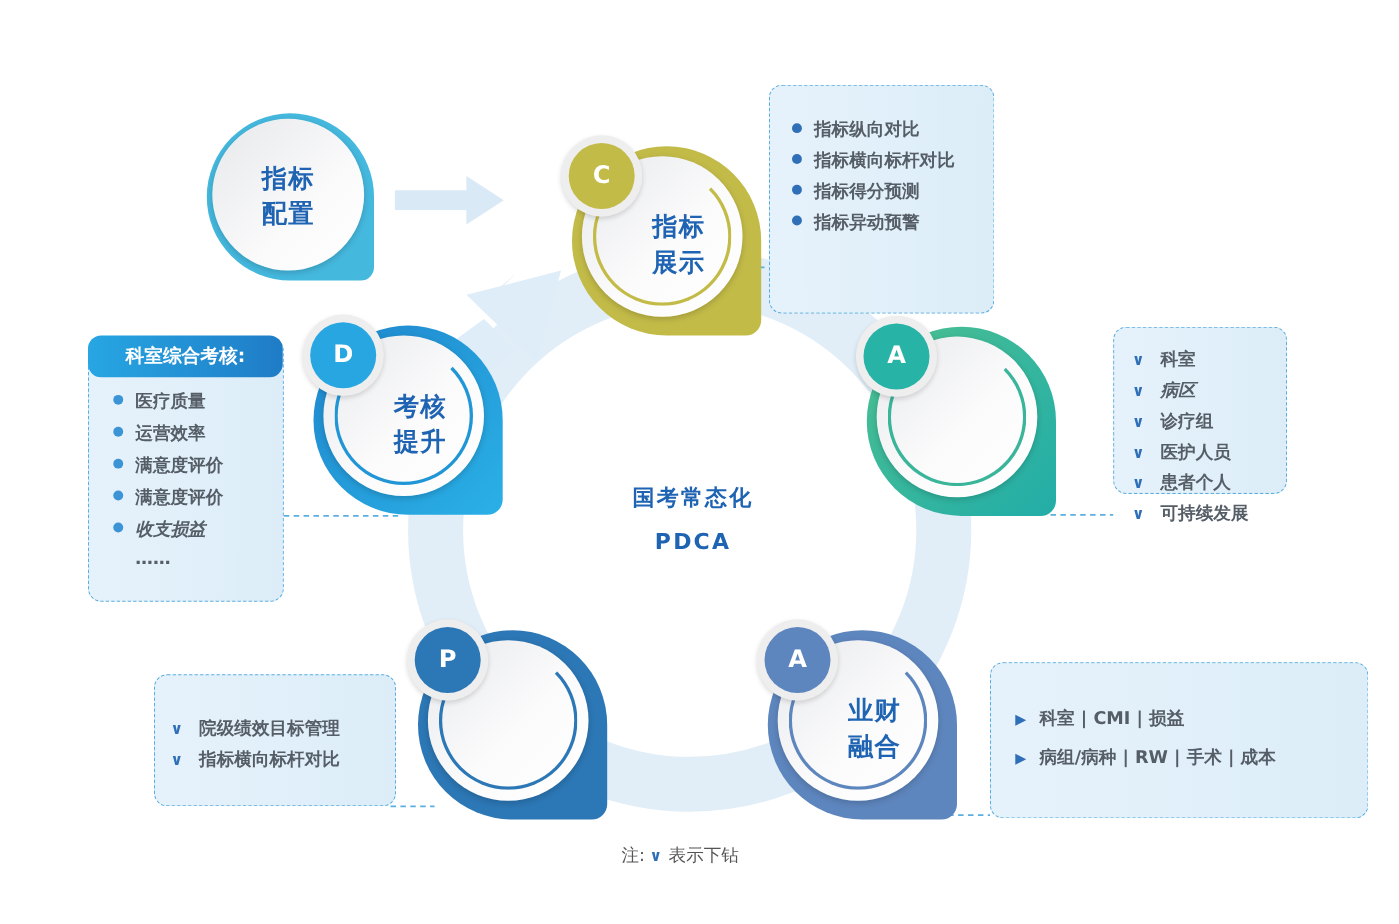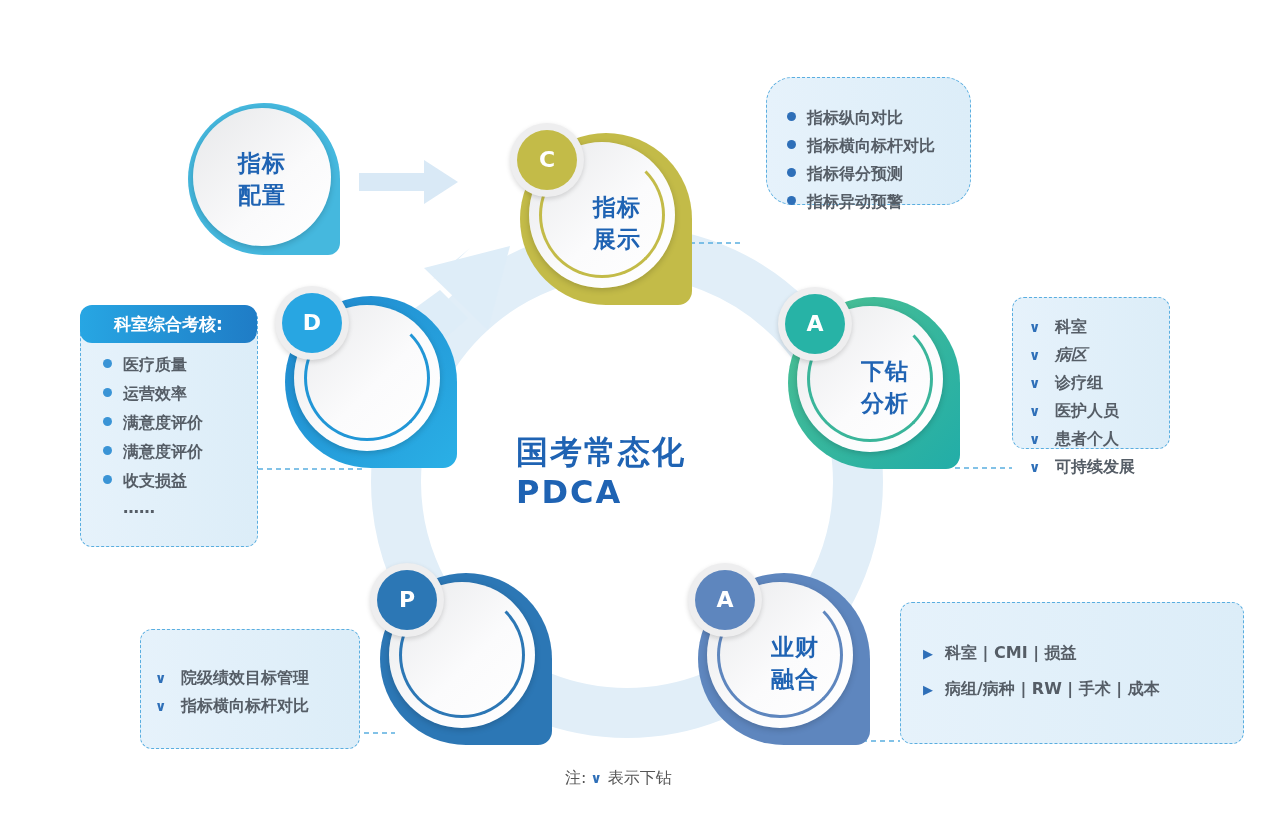--- a/index.html
+++ b/index.html
@@ -57,22 +57,22 @@
   .dot.light { background: #3a94d6; }
   .chev { display: inline-block; width: 16px; color: #2e6fb8; margin-right: 10px; font-size: 14px; font-weight: bold; }
   .tri { display: inline-block; color: #2e6fb8; margin-right: 12px; font-size: 13px; }
 
   .boxhead {
     position: absolute; left: 80px; top: 305px; width: 177px; height: 38px; border-radius: 12px 12px 12px 12px;
     background: linear-gradient(90deg, #27a6e3 0%, #1f7cc6 100%);
     color: #fff; font-weight: bold; font-size: 17px; line-height: 38px; text-align: center;
   }
 
-  .center-title { position: absolute; left: 516px; top: 432px; width: 200px; text-align: left;
-    color: #1f63b3; font-weight: bold; font-size: 32px; line-height: 40px; letter-spacing: 2px; }
+  .center-title { position: absolute; left: 530px; top: 432px; width: 200px; text-align: center;
+    color: #1f63b3; font-weight: bold; font-size: 20px; line-height: 40px; letter-spacing: 2px; }
 
   .note { position: absolute; left: 565px; top: 768px; font-size: 16px; color: #555; white-space: nowrap; }
   .note .chev { margin: 0 6px 0 4px; width: auto; }
 </style>
 </head>
 <body>
 
 <svg class="bg" width="1272" height="840">
   <circle cx="627" cy="482" r="231" fill="none" stroke="#e1eef8" stroke-width="50"></circle>
 
@@ -109,24 +109,20 @@
   </div>
   <div class="badge">
     <div class="b-in" style="background:#c3bb48;">C</div>
   </div>
 </div>
 
 <div class="node" style="left:788px;top:297px;">
   <div class="drop" style="background:linear-gradient(135deg,#4cc091,#22ada8);"></div>
   <div class="disc"></div>
   <div class="innerarc" style="border-left-color:#3ab59a;border-bottom-color:#3ab59a;border-right-color:#3ab59a;"></div>
-  <div class="label">
-    <div>下钻</div>
-    <div>分析</div>
-  </div>
   <div class="badge">
     <div class="b-in" style="background:#27b3a6;">A</div>
   </div>
 </div>
 
 <div class="node" style="left:698px;top:573px;">
   <div class="drop" style="background:#5e86be;"></div>
   <div class="disc"></div>
   <div class="innerarc" style="border-left-color:#5e86be;border-bottom-color:#5e86be;border-right-color:#5e86be;"></div>
   <div class="label">
@@ -144,61 +140,65 @@
   <div class="innerarc" style="border-left-color:#2c77b5;border-bottom-color:#2c77b5;border-right-color:#2c77b5;"></div>
   <div class="badge">
     <div class="b-in" style="background:#2c77b5;">P</div>
   </div>
 </div>
 
 <div class="node" style="left:285px;top:296px;">
   <div class="drop" style="background:linear-gradient(135deg,#1f86cc,#2ab0e6);"></div>
   <div class="disc"></div>
   <div class="innerarc" style="border-left-color:#2196d6;border-bottom-color:#2196d6;border-right-color:#2196d6;"></div>
+  <div class="label">
+    <div>考核</div>
+    <div>提升</div>
+  </div>
   <div class="badge">
     <div class="b-in" style="background:#28a6e2;">D</div>
   </div>
 </div>
 
 <div class="center-title">
   <div>国考常态化</div>
   <div>PDCA</div>
 </div>
 
-<div class="box" style="left:766px;top:77px;width:205px;height:128px;border-radius:26px;">
+<div class="box" style="left:699px;top:77px;width:205px;height:208px;">
   <div class="item" style="left:20px;top:30px;"><span class="dot"></span><span>指标纵向对比</span></div>
   <div class="item" style="left:20px;top:58px;"><span class="dot"></span><span>指标横向标杆对比</span></div>
   <div class="item" style="left:20px;top:86px;"><span class="dot"></span><span>指标得分预测</span></div>
   <div class="item" style="left:20px;top:114px;"><span class="dot"></span><span>指标异动预警</span></div>
 </div>
 
 <div class="box" style="left:1012px;top:297px;width:158px;height:152px;">
   <div class="item" style="left:16px;top:19px;"><span class="chev">∨</span><span>科室</span></div>
   <div class="item" style="left:16px;top:47px;font-style:italic;"><span class="chev">∨</span><span>病区</span></div>
   <div class="item" style="left:16px;top:75px;"><span class="chev">∨</span><span>诊疗组</span></div>
   <div class="item" style="left:16px;top:103px;"><span class="chev">∨</span><span>医护人员</span></div>
   <div class="item" style="left:16px;top:131px;"><span class="chev">∨</span><span>患者个人</span></div>
   <div class="item" style="left:16px;top:159px;"><span class="chev">∨</span><span>可持续发展</span></div>
 </div>
 
 <div class="box" style="left:900px;top:567px;width:344px;height:142px;margin-top:35px;">
   <div class="item" style="left:22px;top:40px;"><span class="tri">▶</span><span>科室 | CMI | 损益</span></div>
   <div class="item" style="left:22px;top:76px;"><span class="tri">▶</span><span>病组/病种 | RW | 手术 | 成本</span></div>
 </div>
 
-<div class="box" style="left:140px;top:613px;width:220px;height:120px;margin-top:16px;">
+<div class="box" style="left:140px;top:613px;width:220px;height:120px;">
   <div class="item" style="left:14px;top:38px;"><span class="chev">∨</span><span>院级绩效目标管理</span></div>
   <div class="item" style="left:14px;top:66px;"><span class="chev">∨</span><span>指标横向标杆对比</span></div>
 </div>
 
 <div class="box" style="left:80px;top:307px;width:178px;height:240px;">
   <div class="item" style="left:22px;top:47px;"><span class="dot light"></span><span>医疗质量</span></div>
   <div class="item" style="left:22px;top:76px;"><span class="dot light"></span><span>运营效率</span></div>
   <div class="item" style="left:22px;top:105px;"><span class="dot light"></span><span>满意度评价</span></div>
   <div class="item" style="left:22px;top:134px;"><span class="dot light"></span><span>满意度评价</span></div>
-  <div class="item" style="left:22px;top:163px;"><span class="dot light"></span><span>收支损益</span></div>
+  <div class="item" style="left:22px;top:163px;font-style:italic;"><span class="dot light"></span><span>收支损益</span></div>
   <div class="item" style="left:42px;top:190px;">……</div>
 </div>
 <div class="boxhead">科室综合考核:</div>
 
 <div class="note">
   <span>注:</span><span class="chev">∨</span><span>表示下钻</span>
 </div>
 
 </body></html>

